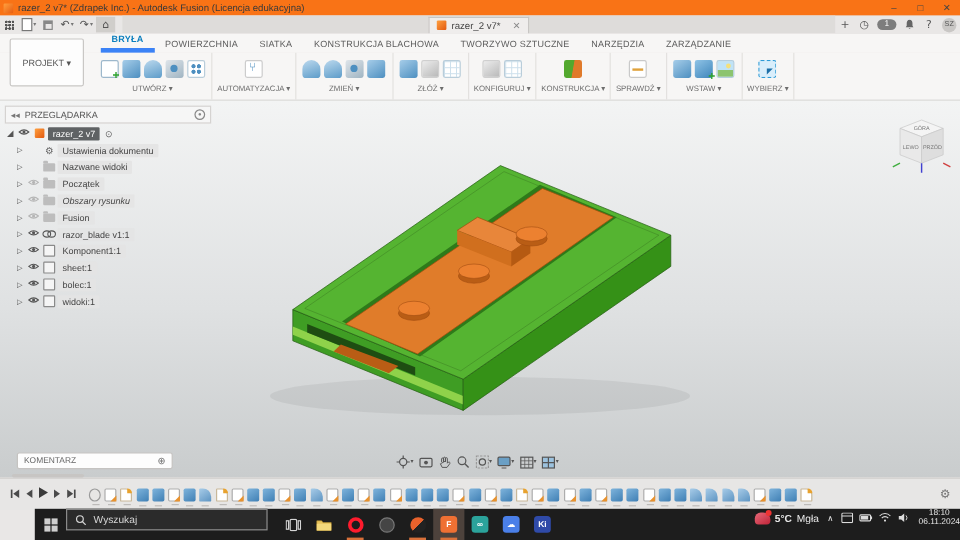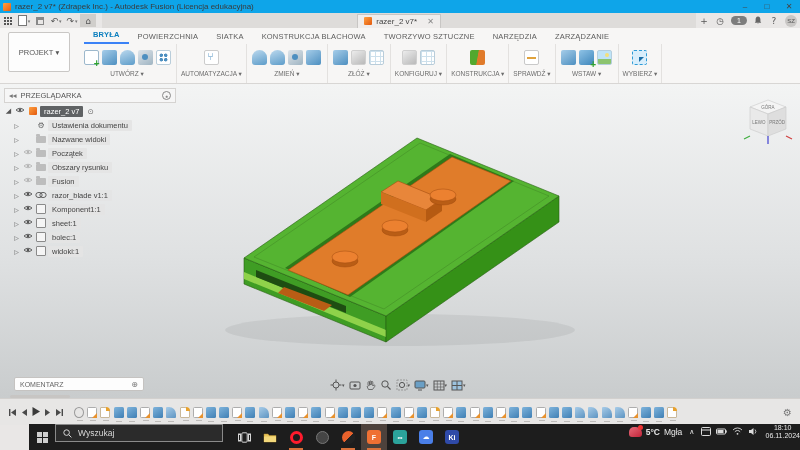--- a/index.html
+++ b/index.html
@@ -1,21 +1,21 @@
 <!DOCTYPE html>
 <html><head>
 <meta charset="utf-8">
 <style>
   html,body{margin:0;padding:0;}
   body{width:800px;height:450px;position:relative;overflow:hidden;
        font-family:"Liberation Sans","DejaVu Sans",sans-serif;
        -webkit-font-smoothing:antialiased;background:#e9e7e6;}
   .abs{position:absolute;}
   
-  #titlebar{left:0;top:0;width:800px;height:13px;background:#0ea5e9;display:flex;align-items:center;font-size:8px;color:#3a3a3a;}
+  #titlebar{left:0;top:0;width:800px;height:13px;background:#f97316;display:flex;align-items:center;font-size:8px;color:#3a3a3a;}
   #fusion-logo{width:8px;height:8px;margin:0 4px 0 3px;border-radius:1px;background:linear-gradient(135deg,#ff9f3e,#e85d10);}
   #win-controls{margin-left:auto;display:flex;}
   #win-controls span{width:22px;text-align:center;font-size:8px;color:#444;line-height:13px;}
   
   #qatrow{left:0;top:13px;width:800px;height:15px;background:#e9e7e6;border-bottom:1px solid #d3d1cf;display:flex;align-items:center;}
   .qicon{width:16px;height:13px;display:inline-flex;align-items:center;justify-content:center;color:#555;font-size:9px;font-family:"DejaVu Sans",sans-serif;}
   .qicon.hl{background:#d0cecb;}
   .caret{font-size:5px;color:#777;margin-left:1px;}
   #grid-glyph{width:8px;height:8px;background:
     radial-gradient(circle at 15% 15%,#555 1px,transparent 1.3px),
@@ -33,21 +33,21 @@
   #tabstrip{flex:1;height:15px;margin-left:6px;background:#dedcda;display:flex;justify-content:center;align-items:center;}
   #doc-tab{background:#efedec;border:1px solid #c8c6c4;border-bottom:none;height:13px;display:flex;align-items:center;padding:0 6px;font-size:8px;color:#444;}
   #doc-tab .cube{width:8px;height:8px;border-radius:1px;background:linear-gradient(135deg,#ffa040,#e2590e);margin-right:4px;}
   #doc-tab .x{margin-left:10px;color:#888;font-size:8px;}
   #qat-right{display:flex;align-items:center;margin-right:3px;}
   #job-badge{background:#7d7d7d;color:#fff;border-radius:7px;font-size:7px;padding:1px 6px;margin:0 3px;}
   #avatar{width:12px;height:12px;border-radius:50%;background:#c9c7c5;color:#555;font-size:6px;display:flex;align-items:center;justify-content:center;margin-left:3px;}
   
   #ribbontabs{left:0;top:28px;width:800px;height:16px;background:#f7f6f5;display:flex;align-items:flex-end;padding-left:84px;box-sizing:border-box;}
   .rtab{font-size:7.5px;color:#5c5c5c;padding:3px 9px 3px 9px;letter-spacing:.2px;}
-  .rtab.active{color:#0a7ebe;border-bottom:2px solid #3b82f6;font-weight:bold;}
+  .rtab.active{color:#0a7ebe;border-bottom:4px solid #3b82f6;font-weight:bold;}
   
   #toolbar{left:0;top:44px;width:800px;height:40px;background:#f7f6f5;border-bottom:1px solid #d8d6d4;display:flex;padding-left:78px;box-sizing:border-box;}
   #project-btn{position:absolute;left:8px;top:-12px;width:62px;height:40px;background:#fdfdfd;border:1px solid #c9c7c5;border-radius:2px;font-size:7.5px;color:#555;display:flex;align-items:center;justify-content:center;}
   .tgroup{display:flex;flex-direction:column;align-items:center;justify-content:flex-start;border-right:1px solid #e3e1df;padding:2px 4px 0 4px;}
   .tgroup .icons{display:flex;align-items:center;height:22px;}
   .tgroup .glabel{font-size:6.5px;color:#6d6d6d;margin-top:2px;white-space:nowrap;}
   .ti{width:15px;height:15px;border-radius:2px;display:inline-block;margin:0 1.5px;position:relative;}
   .ti.blue{background:linear-gradient(145deg,#a6cde9,#4d8fc0);}
   .ti.dome{background:linear-gradient(160deg,#bcd9ee,#5d9cc9);border-radius:50% 50% 3px 3px;}
   .ti.hole{background:linear-gradient(145deg,#dfe5ea,#9fb4c2);}
@@ -344,21 +344,21 @@
         <span class="exp">▷</span>
         <span class="eye"><svg width="10" height="8" viewBox="0 0 10 8">
             <path d="M1 4 Q5 0.5 9 4 Q5 7.5 1 4 Z" fill="none" stroke="#b5b5b5" stroke-width="0.9"></path>
             <circle cx="5" cy="4" r="1.3" fill="#b5b5b5"></circle>
           </svg></span>
         <span class="tico">
           <span class="fold"></span>
         </span>
         <span class="lbl">Początek</span>
       </div>
-      <div class="trow" style="padding-left: 8px;">
+      <div class="trow" style="padding-left: 8px; font-style: italic;">
         <span class="exp">▷</span>
         <span class="eye"><svg width="10" height="8" viewBox="0 0 10 8">
             <path d="M1 4 Q5 0.5 9 4 Q5 7.5 1 4 Z" fill="none" stroke="#b5b5b5" stroke-width="0.9"></path>
             <circle cx="5" cy="4" r="1.3" fill="#b5b5b5"></circle>
           </svg></span>
         <span class="tico">
           <span class="fold"></span>
         </span>
         <span class="lbl">Obszary rysunku</span>
       </div>

